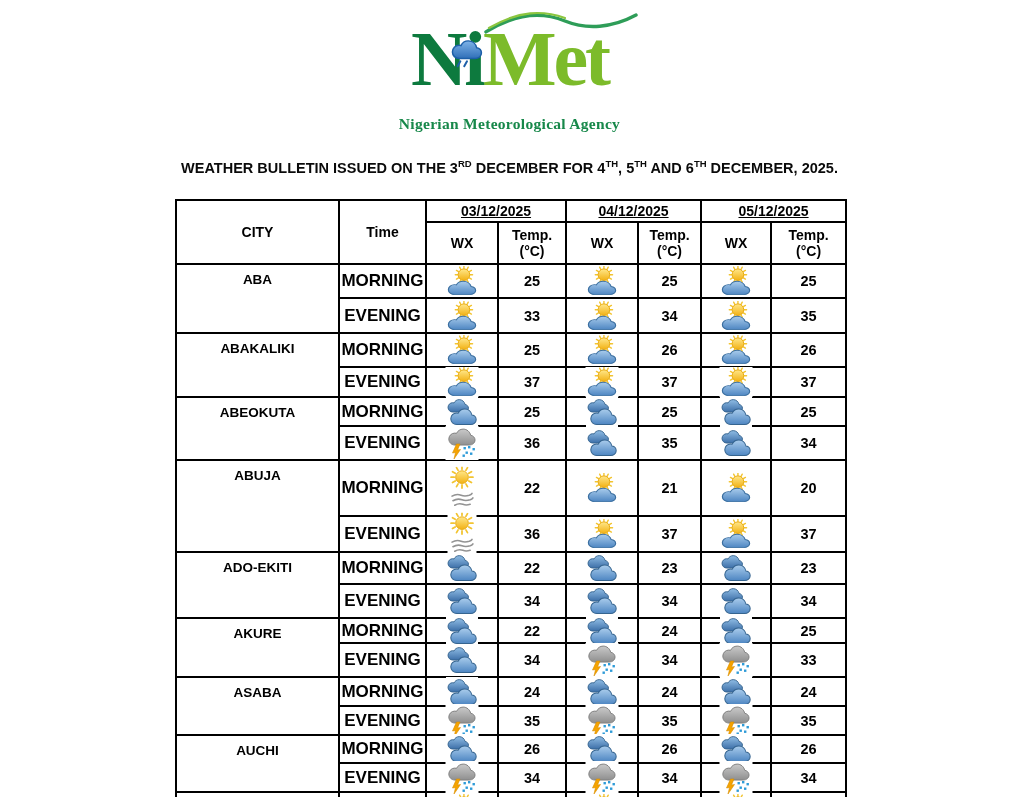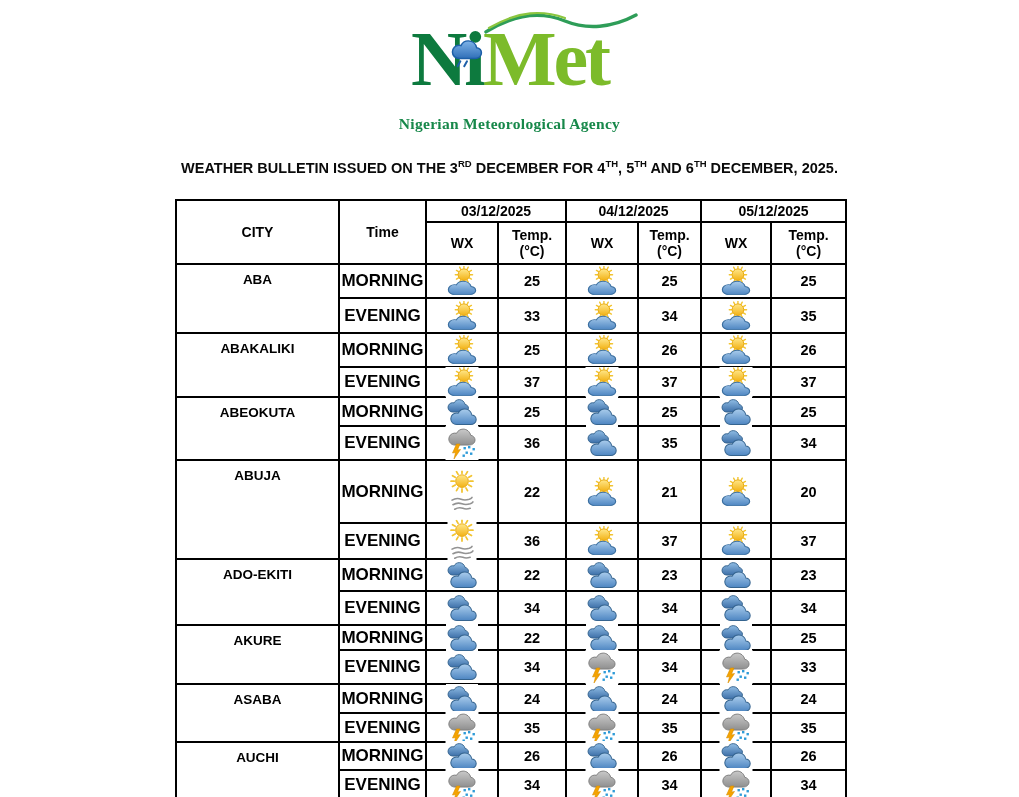--- a/index.html
+++ b/index.html
@@ -16,21 +16,21 @@
   .tagline{font-family:"Liberation Serif",serif;font-weight:bold;font-size:15.5px;color:#17884A;
            margin-top:19px;letter-spacing:0.3px;white-space:nowrap;}
   
   .title{margin-top:27px;text-align:center;font-weight:bold;font-size:14.5px;color:#0a0a0a;letter-spacing:0;}
   .title sup{font-size:9.5px;vertical-align:super;line-height:0;}
   
   table.wx-table{border-collapse:collapse;table-layout:fixed;width:670px;margin:23px 0 0 175px;}
   .wx-table th,.wx-table td{border:2px solid #000;text-align:center;vertical-align:middle;
         padding:0;font-weight:bold;color:#000;background:#fff;}
   .wx-table th{font-size:14px;}
-  .th-date{height:20px;font-size:14.5px;}
+  .th-date{height:20px;font-size:14.5px;text-decoration:underline;}
   .th-sub{height:40px;}
   .temp-line{line-height:1.15;}
   td.city-cell{vertical-align:top;padding-top:7px;font-size:13.5px;}
   td.time-cell{font-size:17px;border-radius:9px;}
   td.temp-cell{font-size:14.5px;border-radius:12px;}
   td.wx-cell{position:relative;}
   .wx-icon{position:absolute;left:50%;top:50%;transform:translate(-50%,-50%);
            background:#fff;z-index:2;display:block;}
   .defs-svg{position:absolute;width:0;height:0;overflow:hidden;}
 </style>
@@ -292,21 +292,21 @@
             </svg>
           </td>
           <td class="temp-cell">35</td>
           <td class="wx-cell">
             <svg class="wx-icon" width="32" height="30">
               <use href="#sym-cloudy"></use>
             </svg>
           </td>
           <td class="temp-cell">34</td>
         </tr>
-        <tr style="height:63px">
+        <tr style="height:56px">
           <td class="city-cell" rowspan="2">ABUJA</td>
           <td class="time-cell">MORNING</td>
           <td class="wx-cell">
             <svg class="wx-icon" width="29" height="43">
               <use href="#sym-sunny-haze"></use>
             </svg>
           </td>
           <td class="temp-cell">22</td>
           <td class="wx-cell">
             <svg class="wx-icon" width="33" height="30">

